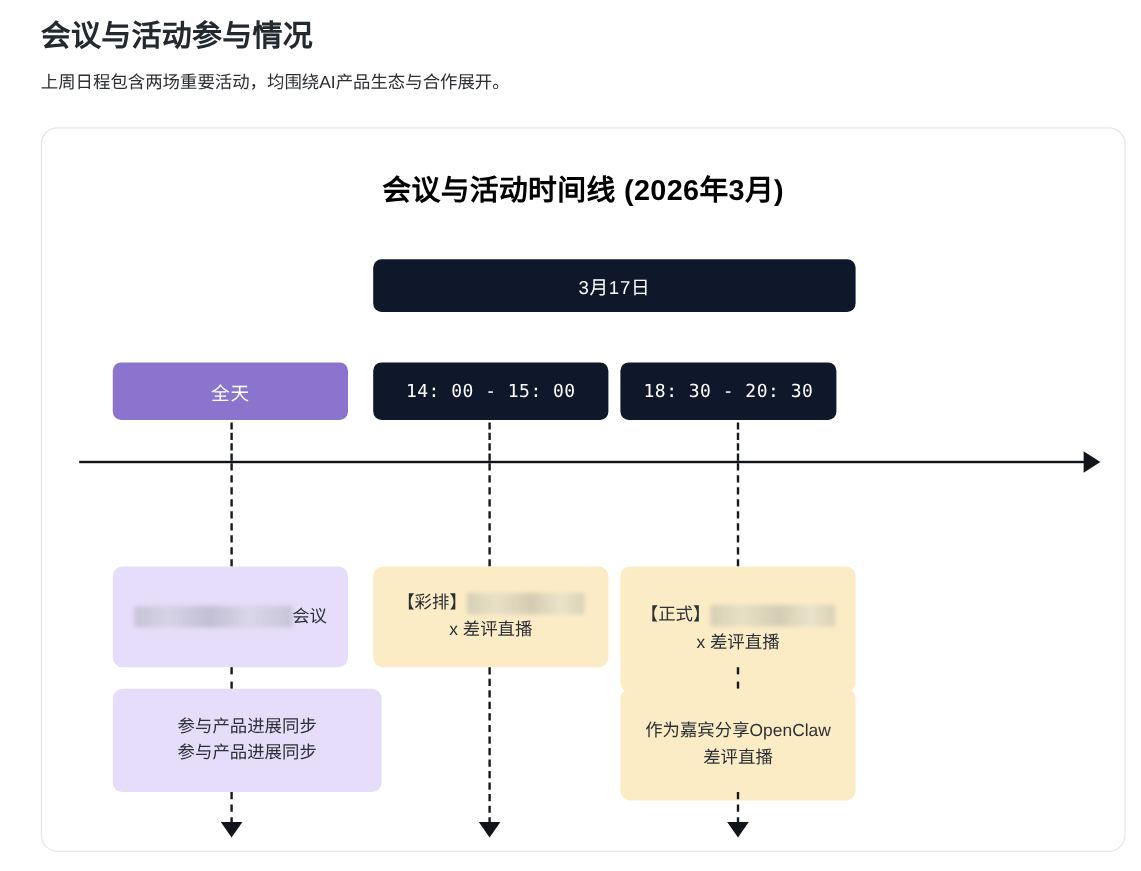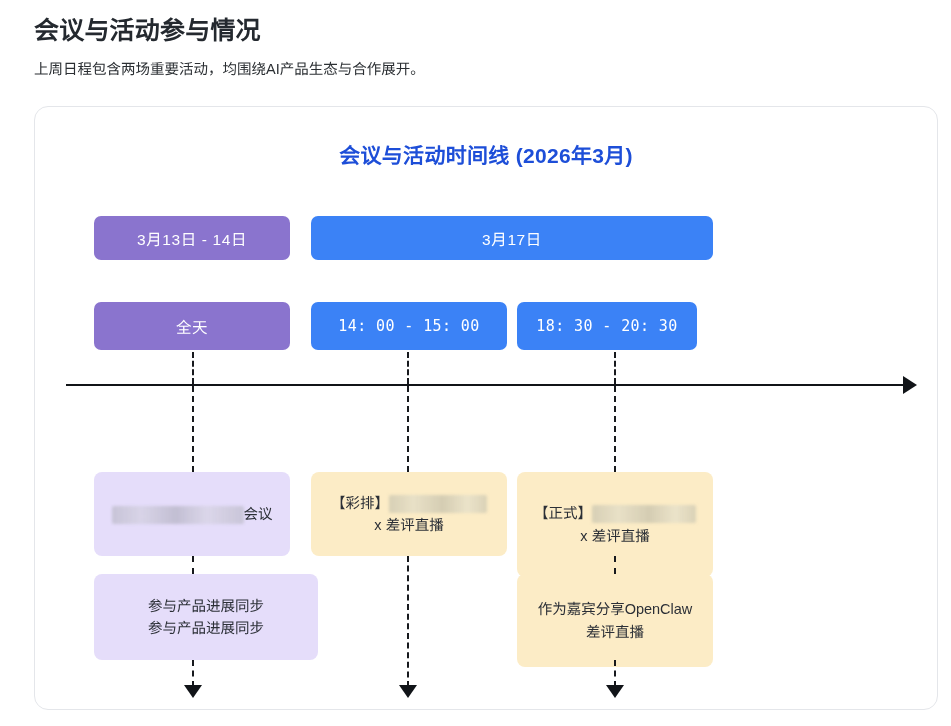--- a/index.html
+++ b/index.html
@@ -50,42 +50,42 @@
     background: #ffffff;
     overflow: hidden;
   }
 
   .chart-title {
     position: absolute;
     left: 0;
     right: 0;
     top: 32px;
     text-align: center;
-    font-size: 21px;
+    font-size: 24px;
     font-weight: 700;
-    color: #1d4ed8;
+    color: #000000;
     letter-spacing: 0.3px;
   }
 
   
   .pill {
     position: absolute;
     box-sizing: border-box;
     border-radius: 7px;
     display: flex;
     align-items: center;
     justify-content: center;
     color: #ffffff;
     font-size: 15.5px;
     letter-spacing: 0.6px;
     text-align: center;
     white-space: nowrap;
   }
   .pill.purple { background: #8a74ce; }
-  .pill.gold   { background: #3b82f6; }
+  .pill.gold   { background: #0f172a; }
   .pill.mono   { font-family: "DejaVu Sans Mono", "Liberation Mono", monospace; font-size: 15px; letter-spacing: 0.4px; }
 
   
   .soft-card {
     position: absolute;
     box-sizing: border-box;
     border-radius: 8px;
     padding: 12px 10px;
     display: flex;
     align-items: center;
@@ -161,23 +161,20 @@
 
 <div class="page-header">
   <h1 class="page-title">会议与活动参与情况</h1>
   <p class="page-subtitle">上周日程包含两场重要活动，均围绕AI产品生态与合作展开。</p>
 </div>
 
 <div class="timeline-panel">
 
   <div class="chart-title">会议与活动时间线 (2026年3月)</div>
 
-  <div class="pill purple" style="left:59px; top:109px; width:196px; height:44px;">
-    <span>3月13日 - 14日</span>
-  </div>
   <div class="pill gold" style="left:276px; top:109px; width:402px; height:44px;">
     <span>3月17日</span>
   </div>
 
   <div class="pill purple" style="left:59px; top:195px; width:196px; height:48px;">
     <span>全天</span>
   </div>
   <div class="pill gold mono" style="left:276px; top:195px; width:196px; height:48px;">
     <span>14: 00 - 15: 00</span>
   </div>

